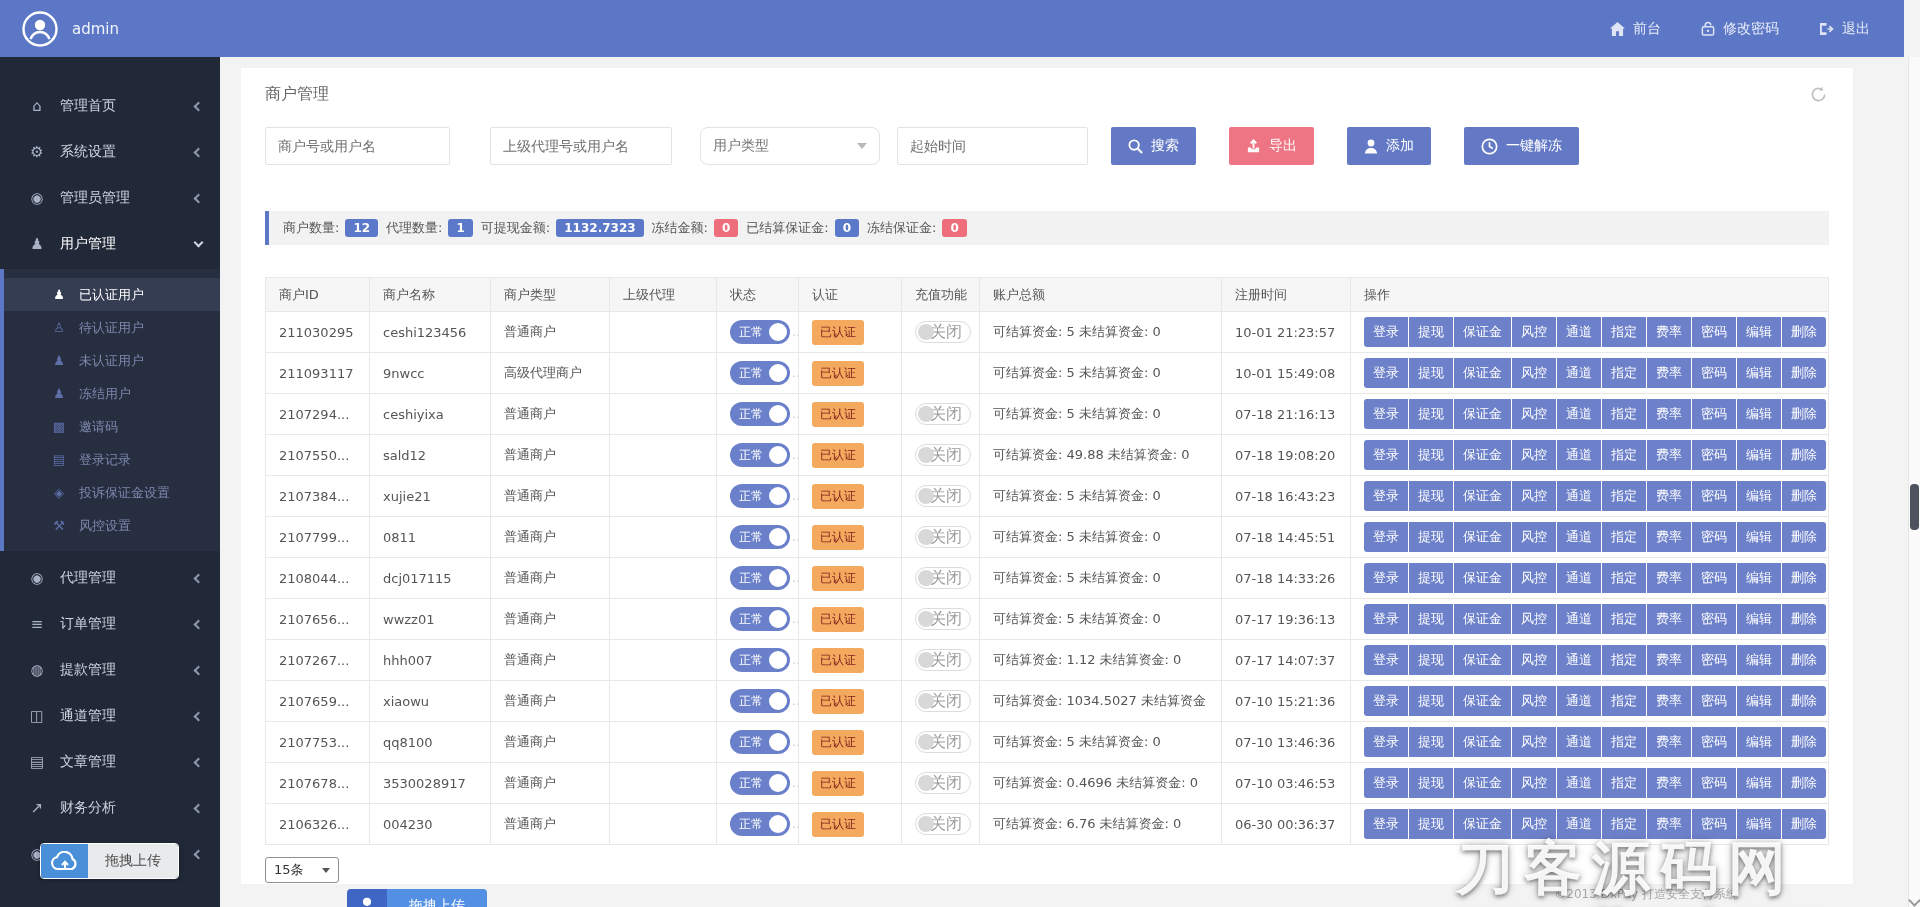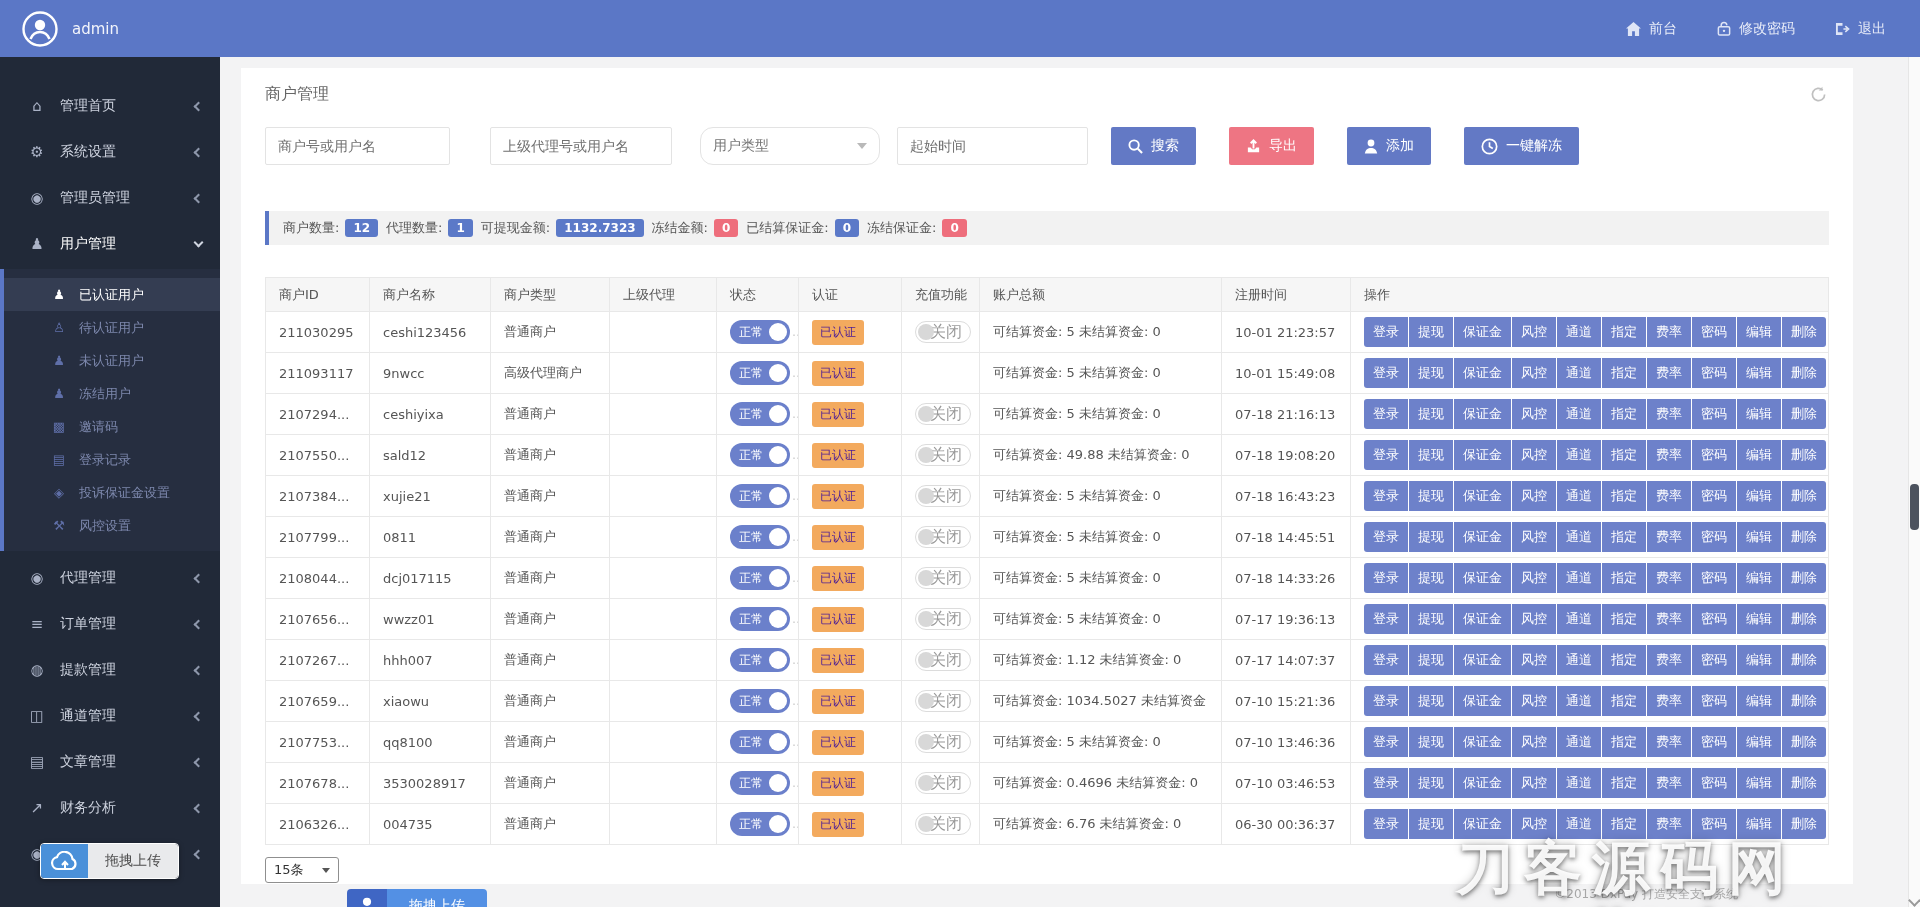--- a/index.html
+++ b/index.html
@@ -1,20 +1,20 @@
 <!DOCTYPE html>
 <html><head>
 <meta charset="utf-8">
 <style>
   *{box-sizing:border-box;margin:0;padding:0}
   html,body{width:1920px;height:907px;overflow:hidden}
   body{font-family:"DejaVu Sans","Liberation Sans",sans-serif;background:#f3f3f4;position:relative;font-size:14px}
 
   
-  .topbar{position:absolute;top:0;left:0;right:0;height:57px;background:#5b77c6;display:flex;align-items:center;color:#fff;z-index:5}
+  .topbar{position:absolute;top:0;left:0;right:16px;height:57px;background:#5b77c6;display:flex;align-items:center;color:#fff;z-index:5}
   .avatar{width:36px;height:36px;margin-left:22px;flex:0 0 auto}
   .username{margin-left:14px;font-size:15px;color:#f2f4fb}
   .topnav{margin-left:auto;display:flex;gap:40px;margin-right:34px;font-size:14px;color:#e8ecf8}
   .topnav-item{display:flex;align-items:center;gap:8px;cursor:pointer}
 
   
   .sidebar{position:absolute;top:57px;left:0;width:220px;bottom:0;background:#212938;color:#c9cfdd;z-index:4;overflow:hidden}
   .sidebar{padding-top:26px}
   .side-item{height:46px;display:flex;align-items:center;padding:0 18px 0 27px;font-size:14px;cursor:pointer;color:#ced3df}
   .side-item .glyph{width:20px;font-size:15px;color:#aab2c6;text-align:center;margin-right:13px;flex:0 0 auto}
@@ -30,21 +30,21 @@
   
   .main-card{position:absolute;left:241px;top:68px;width:1612px;height:816px;background:#fff;padding:14px 24px;z-index:1}
   .page-title{font-size:16px;color:#666;font-weight:normal;margin:2px 0 0}
   .refresh{position:absolute;top:18px;right:26px;cursor:pointer}
 
   .filters{display:flex;align-items:flex-end;margin-top:22px;height:38px}
   .f-input{height:38px;border:1px solid #e3e3e3;border-radius:2px;padding:0 12px;font-size:14px;color:#333;outline:none;font-family:inherit}
   .f-input::placeholder{color:#6f6f6f}
   .f1{width:185px;margin-right:40px}
   .f2{width:182px;margin-right:28px}
-  .fsel{width:180px;height:38px;border:1px solid #e3e3e3;border-radius:13px;display:flex;align-items:center;justify-content:space-between;padding:0 12px;color:#757575;margin-right:17px;cursor:pointer}
+  .fsel{width:180px;height:38px;border:1px solid #e3e3e3;border-radius:8px;display:flex;align-items:center;justify-content:space-between;padding:0 12px;color:#757575;margin-right:17px;cursor:pointer}
   .caret{width:0;height:0;border-left:5px solid transparent;border-right:5px solid transparent;border-top:6px solid #b9b9b9}
   .f4{width:191px;margin-right:23px}
   .btn{height:38px;border:none;border-radius:2px;color:#fff;font-size:14px;display:inline-flex;align-items:center;justify-content:center;gap:8px;padding:0 17px;cursor:pointer;font-family:inherit;margin-right:33px}
   .btn-blue{background:#6379c5}
   .btn-red{background:#ee7583}
 
   .stats{height:34px;background:#f2f2f2;border-left:4px solid #5b77c6;display:flex;align-items:center;font-size:13px;color:#555;padding-left:14px;margin-top:46px}
   .stat{display:flex;align-items:center;margin-right:8px}
   .stat .lbl{margin-right:6px}
   .badge{min-width:20px;padding:3px 8px;border-radius:3px;color:#fff;font-size:12px;font-weight:bold;text-align:center;line-height:1}
@@ -53,21 +53,21 @@
 
   
   table{width:100%;border-collapse:collapse;table-layout:fixed;margin-top:32px}
   th,td{border:1px solid #e8e8e8;font-size:13px;color:#555;text-align:left;padding:0 13px;font-weight:normal;overflow:hidden;white-space:nowrap}
   th{height:34px;background:#f6f6f6}
   td{height:41px}
   .tg-wrap{display:flex;align-items:center;gap:2px}
   .tg-on{position:relative;width:60px;height:24px;background:#6b80cb;border-radius:12px;color:#fff;font-size:12px;display:inline-flex;align-items:center;padding-left:9px;cursor:pointer;flex:0 0 auto}
   .tg-on .knob{position:absolute;right:3px;top:3px;width:18px;height:18px;border-radius:50%;background:#fff}
   .dots{color:#c9c9c9;font-size:12px}
-  .auth-badge{display:inline-block;background:#f3aa5e;color:#4c1d95;font-size:12px;padding:4px 8px;border-radius:3px}
+  .auth-badge{display:inline-block;background:#f3aa5e;color:#7f1d1d;font-size:12px;padding:4px 8px;border-radius:3px}
   .tg-off{position:relative;width:56px;height:22px;border:1px solid #dcdcdc;border-radius:11px;background:#fff;color:#9a9a9a;font-size:16px;display:inline-flex;align-items:center;justify-content:flex-end;padding-right:8px;cursor:pointer}
   .tg-off .knob{position:absolute;left:2px;top:2px;width:16px;height:16px;border-radius:50%;background:#d8d8d8}
   .act{display:inline-flex;gap:1px;border-radius:3px;overflow:hidden;vertical-align:middle}
   .act button{background:#6d81ca;color:#fff;border:none;font-size:13px;padding:6px 9px;cursor:pointer;font-family:inherit;white-space:nowrap}
 
   .pager{margin-top:12px}
   .psel{width:74px;height:26px;border:1px solid #8f8f8f;border-radius:3px;display:inline-flex;align-items:center;justify-content:space-between;padding:0 8px;font-size:13px;color:#333;background:#fff;cursor:pointer}
   .psel .caret{border-top-color:#555;border-left-width:4px;border-right-width:4px;border-top-width:5px}
 
   
@@ -652,21 +652,21 @@
               <button>通道</button>
               <button>指定</button>
               <button>费率</button>
               <button>密码</button>
               <button>编辑</button>
               <button>删除</button>
             </span></td>
         </tr>
         <tr>
           <td>2106326...</td>
-          <td>004735</td>
+          <td>004230</td>
           <td>普通商户</td>
           <td></td>
           <td>
             <span class="tg-wrap">
               <span class="tg-on">正常<span class="knob"></span></span>
               <span class="dots">…</span>
             </span>
           </td>
           <td><span class="auth-badge">已认证</span></td>
           <td><span class="tg-off">关闭<span class="knob"></span></span></td>

